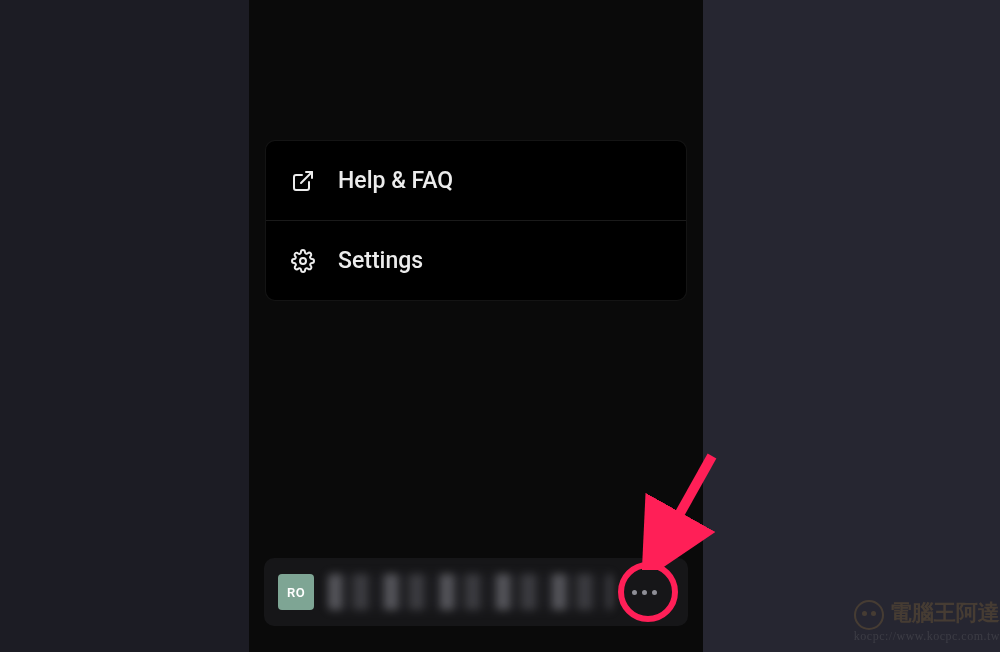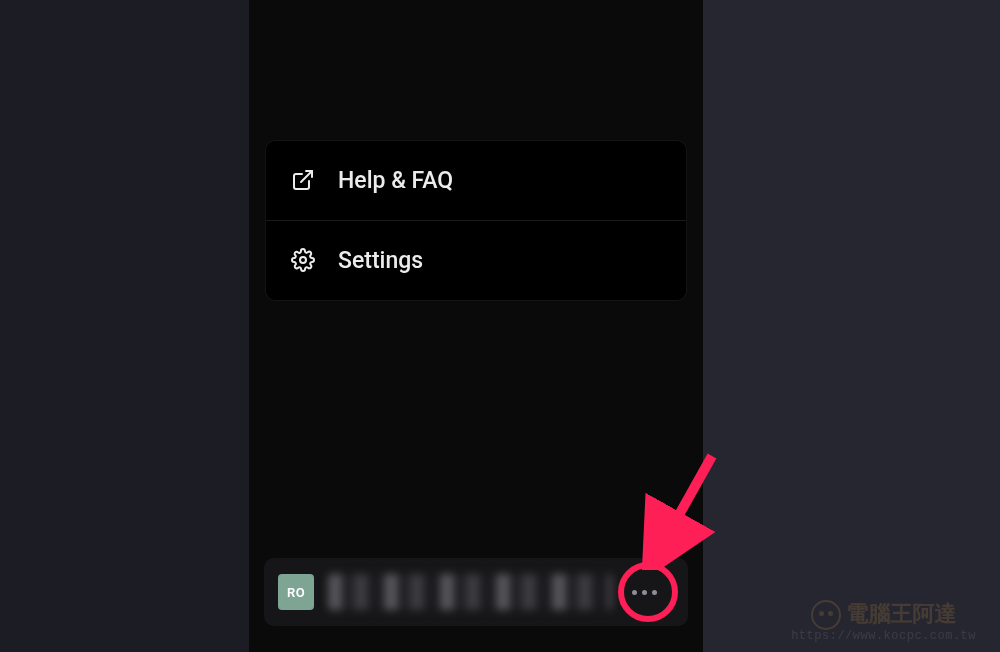--- a/index.html
+++ b/index.html
@@ -30,20 +30,21 @@
     left: 265px;
     top: 140px;
     width: 422px;
     background: #000;
     border: 1px solid rgba(255,255,255,0.08);
     border-radius: 10px;
     overflow: hidden;
   }
   .menu-item {
     display: flex;
+    align-items: center;
     gap: 22px;
     padding: 26px 24px;
     border-top: 1px solid rgba(255,255,255,0.10);
     cursor: pointer;
     color: #ececec;
   }
   .menu-item:first-child { border-top: none; }
   .menu-item .icon { width: 26px; height: 26px; flex: 0 0 26px; display: flex; align-items: center; justify-content: center; }
   .menu-item .icon svg { width: 24px; height: 24px; stroke: #ececec; fill: none; stroke-width: 2; stroke-linecap: round; stroke-linejoin: round; }
   .menu-item .label { font-size: 23px; font-weight: 500; }
@@ -102,27 +103,27 @@
   .arrow {
     position: absolute;
     left: 642px;
     top: 450px;
     width: 80px;
     height: 120px;
     pointer-events: none;
   }
   .watermark {
     position: absolute;
-    right: 24px;
+    right: 0;
     bottom: 8px;
-    text-align: center;
+    text-align: left;
     line-height: 1.15;
     opacity: 0.22;
     pointer-events: none;
-    font-family: Liberation Mono, monospace;
+    font-family: Liberation Serif, serif;
   }
   .watermark .wm-face {
     display: inline-block;
     width: 30px; height: 30px;
     border-radius: 50%;
     border: 2px solid #b98b3a;
     position: relative;
     vertical-align: middle;
     margin-right: 6px;
   }
@@ -178,14 +179,14 @@
   <defs>
     <marker id="ah" markerWidth="8" markerHeight="8" refX="5" refY="4" orient="auto">
       <path d="M0,0 L8,4 L0,8 Z" fill="#ff1f57"></path>
     </marker>
   </defs>
   <line x1="70" y1="6" x2="14" y2="106" stroke="#ff1f57" stroke-width="10" marker-end="url(#ah)"></line>
 </svg>
 
 <div class="watermark">
   <div class="line1"><span class="wm-face"></span><span>電腦王阿達</span></div>
-  <div class="line2">https://www.kocpc.com.tw</div>
+  <div class="line2">kocpc://www.kocpc.com.tw</div>
 </div>
 
 </body></html>

